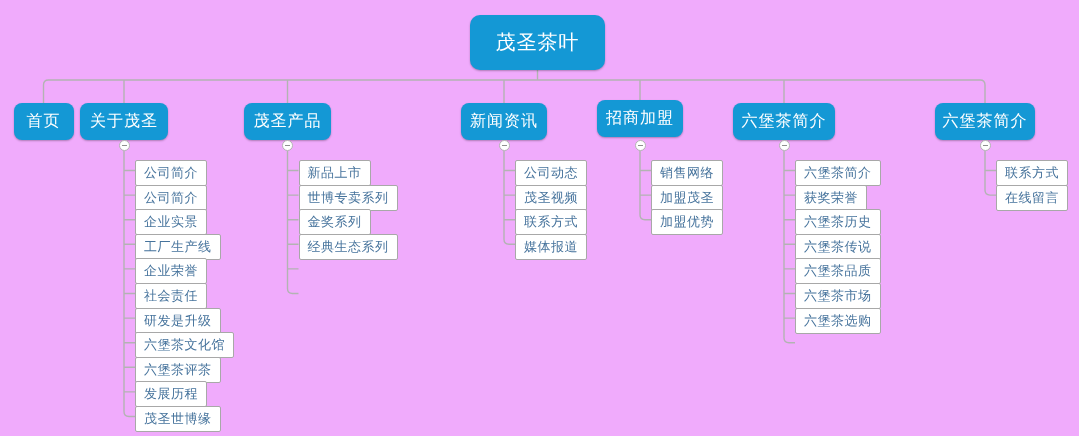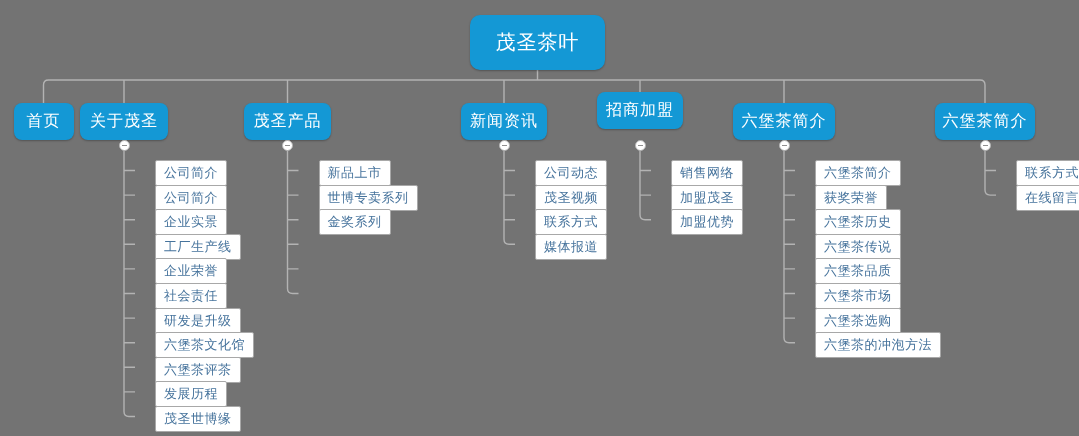--- a/index.html
+++ b/index.html
@@ -1,35 +1,35 @@
 <!DOCTYPE html>
 <html><head>
 <meta charset="utf-8">
 <style>
   html,body{margin:0;padding:0;background:#ffffff;}
   #canvas{
     position:relative;width:1079px;height:436px;overflow:hidden;
     font-family:"Liberation Sans","DejaVu Sans",sans-serif;
-    background:#737373;
+    background:#f0abfc;
   }
   #wires{position:absolute;left:0;top:0;width:1079px;height:436px;}
   .node{
     position:absolute;display:flex;align-items:center;justify-content:center;
     background:var(--node-fill);color:var(--node-text);
     border-radius:8px;font-size:16px;letter-spacing:1px;
     box-shadow:0 1px 2px rgba(0,0,0,0.28);
     cursor:default;white-space:nowrap;
   }
   .root{border-radius:10px;font-size:20px;}
   .leaf{
     position:absolute;box-sizing:border-box;height:21px;
     display:flex;align-items:center;
     background:#ffffff;border:1px solid var(--leaf-border);border-radius:2px;
     color:var(--leaf-text);font-size:13px;padding:12px 8px;
-    white-space:nowrap;letter-spacing:0.5px;margin-left:20px;
+    white-space:nowrap;letter-spacing:0.5px;
   }
   .collapse{
     position:absolute;width:11px;height:11px;box-sizing:border-box;
     border:1px solid var(--wire);border-radius:50%;background:#ffffff;
     display:flex;align-items:center;justify-content:center;
   }
   .collapse .dash{width:5px;height:1px;background:#8f8f8f;}
 </style>
 </head>
 <body>
@@ -55,46 +55,46 @@
     <div class="leaf" style="left: 135px; top: 356.8px;">六堡茶评茶</div>
     <div class="leaf" style="left: 135px; top: 381.4px;">发展历程</div>
     <div class="leaf" style="left: 135px; top: 406px;">茂圣世博缘</div>
     <div class="node" style="left: 244px; top: 103px; width: 87px; height: 37px;">茂圣产品</div>
     <div class="collapse" style="left: 282px; top: 140px;">
       <div class="dash"></div>
     </div>
     <div class="leaf" style="left: 298.5px; top: 160px;">新品上市</div>
     <div class="leaf" style="left: 298.5px; top: 184.6px;">世博专卖系列</div>
     <div class="leaf" style="left: 298.5px; top: 209.2px;">金奖系列</div>
+    <div class="leaf" style="left: 298.5px; top: 233.8px;">经典生态系列</div>
     <div class="node" style="left: 461px; top: 103px; width: 86px; height: 37px;">新闻资讯</div>
     <div class="collapse" style="left: 498.5px; top: 140px;">
       <div class="dash"></div>
     </div>
     <div class="leaf" style="left: 515px; top: 160px;">公司动态</div>
     <div class="leaf" style="left: 515px; top: 184.6px;">茂圣视频</div>
     <div class="leaf" style="left: 515px; top: 209.2px;">联系方式</div>
     <div class="leaf" style="left: 515px; top: 233.8px;">媒体报道</div>
-    <div class="node" style="left: 597px; top: 92px; width: 86px; height: 37px;">招商加盟</div>
+    <div class="node" style="left: 597px; top: 100px; width: 86px; height: 37px;">招商加盟</div>
     <div class="collapse" style="left: 634.5px; top: 140px;">
       <div class="dash"></div>
     </div>
     <div class="leaf" style="left: 651px; top: 160px;">销售网络</div>
     <div class="leaf" style="left: 651px; top: 184.6px;">加盟茂圣</div>
     <div class="leaf" style="left: 651px; top: 209.2px;">加盟优势</div>
     <div class="node" style="left: 733px; top: 103px; width: 102px; height: 37px;">六堡茶简介</div>
     <div class="collapse" style="left: 778.5px; top: 140px;">
       <div class="dash"></div>
     </div>
     <div class="leaf" style="left: 795px; top: 160px;">六堡茶简介</div>
     <div class="leaf" style="left: 795px; top: 184.6px;">获奖荣誉</div>
     <div class="leaf" style="left: 795px; top: 209.2px;">六堡茶历史</div>
     <div class="leaf" style="left: 795px; top: 233.8px;">六堡茶传说</div>
     <div class="leaf" style="left: 795px; top: 258.4px;">六堡茶品质</div>
     <div class="leaf" style="left: 795px; top: 283px;">六堡茶市场</div>
     <div class="leaf" style="left: 795px; top: 307.6px;">六堡茶选购</div>
-    <div class="leaf" style="left: 795px; top: 332.2px;">六堡茶的冲泡方法</div>
     <div class="node" style="left: 935px; top: 103px; width: 100px; height: 37px;">六堡茶简介</div>
     <div class="collapse" style="left: 979.5px; top: 140px;">
       <div class="dash"></div>
     </div>
     <div class="leaf" style="left: 996px; top: 160px;">联系方式</div>
     <div class="leaf" style="left: 996px; top: 184.6px;">在线留言</div>
   </div>
 
 </body></html>

